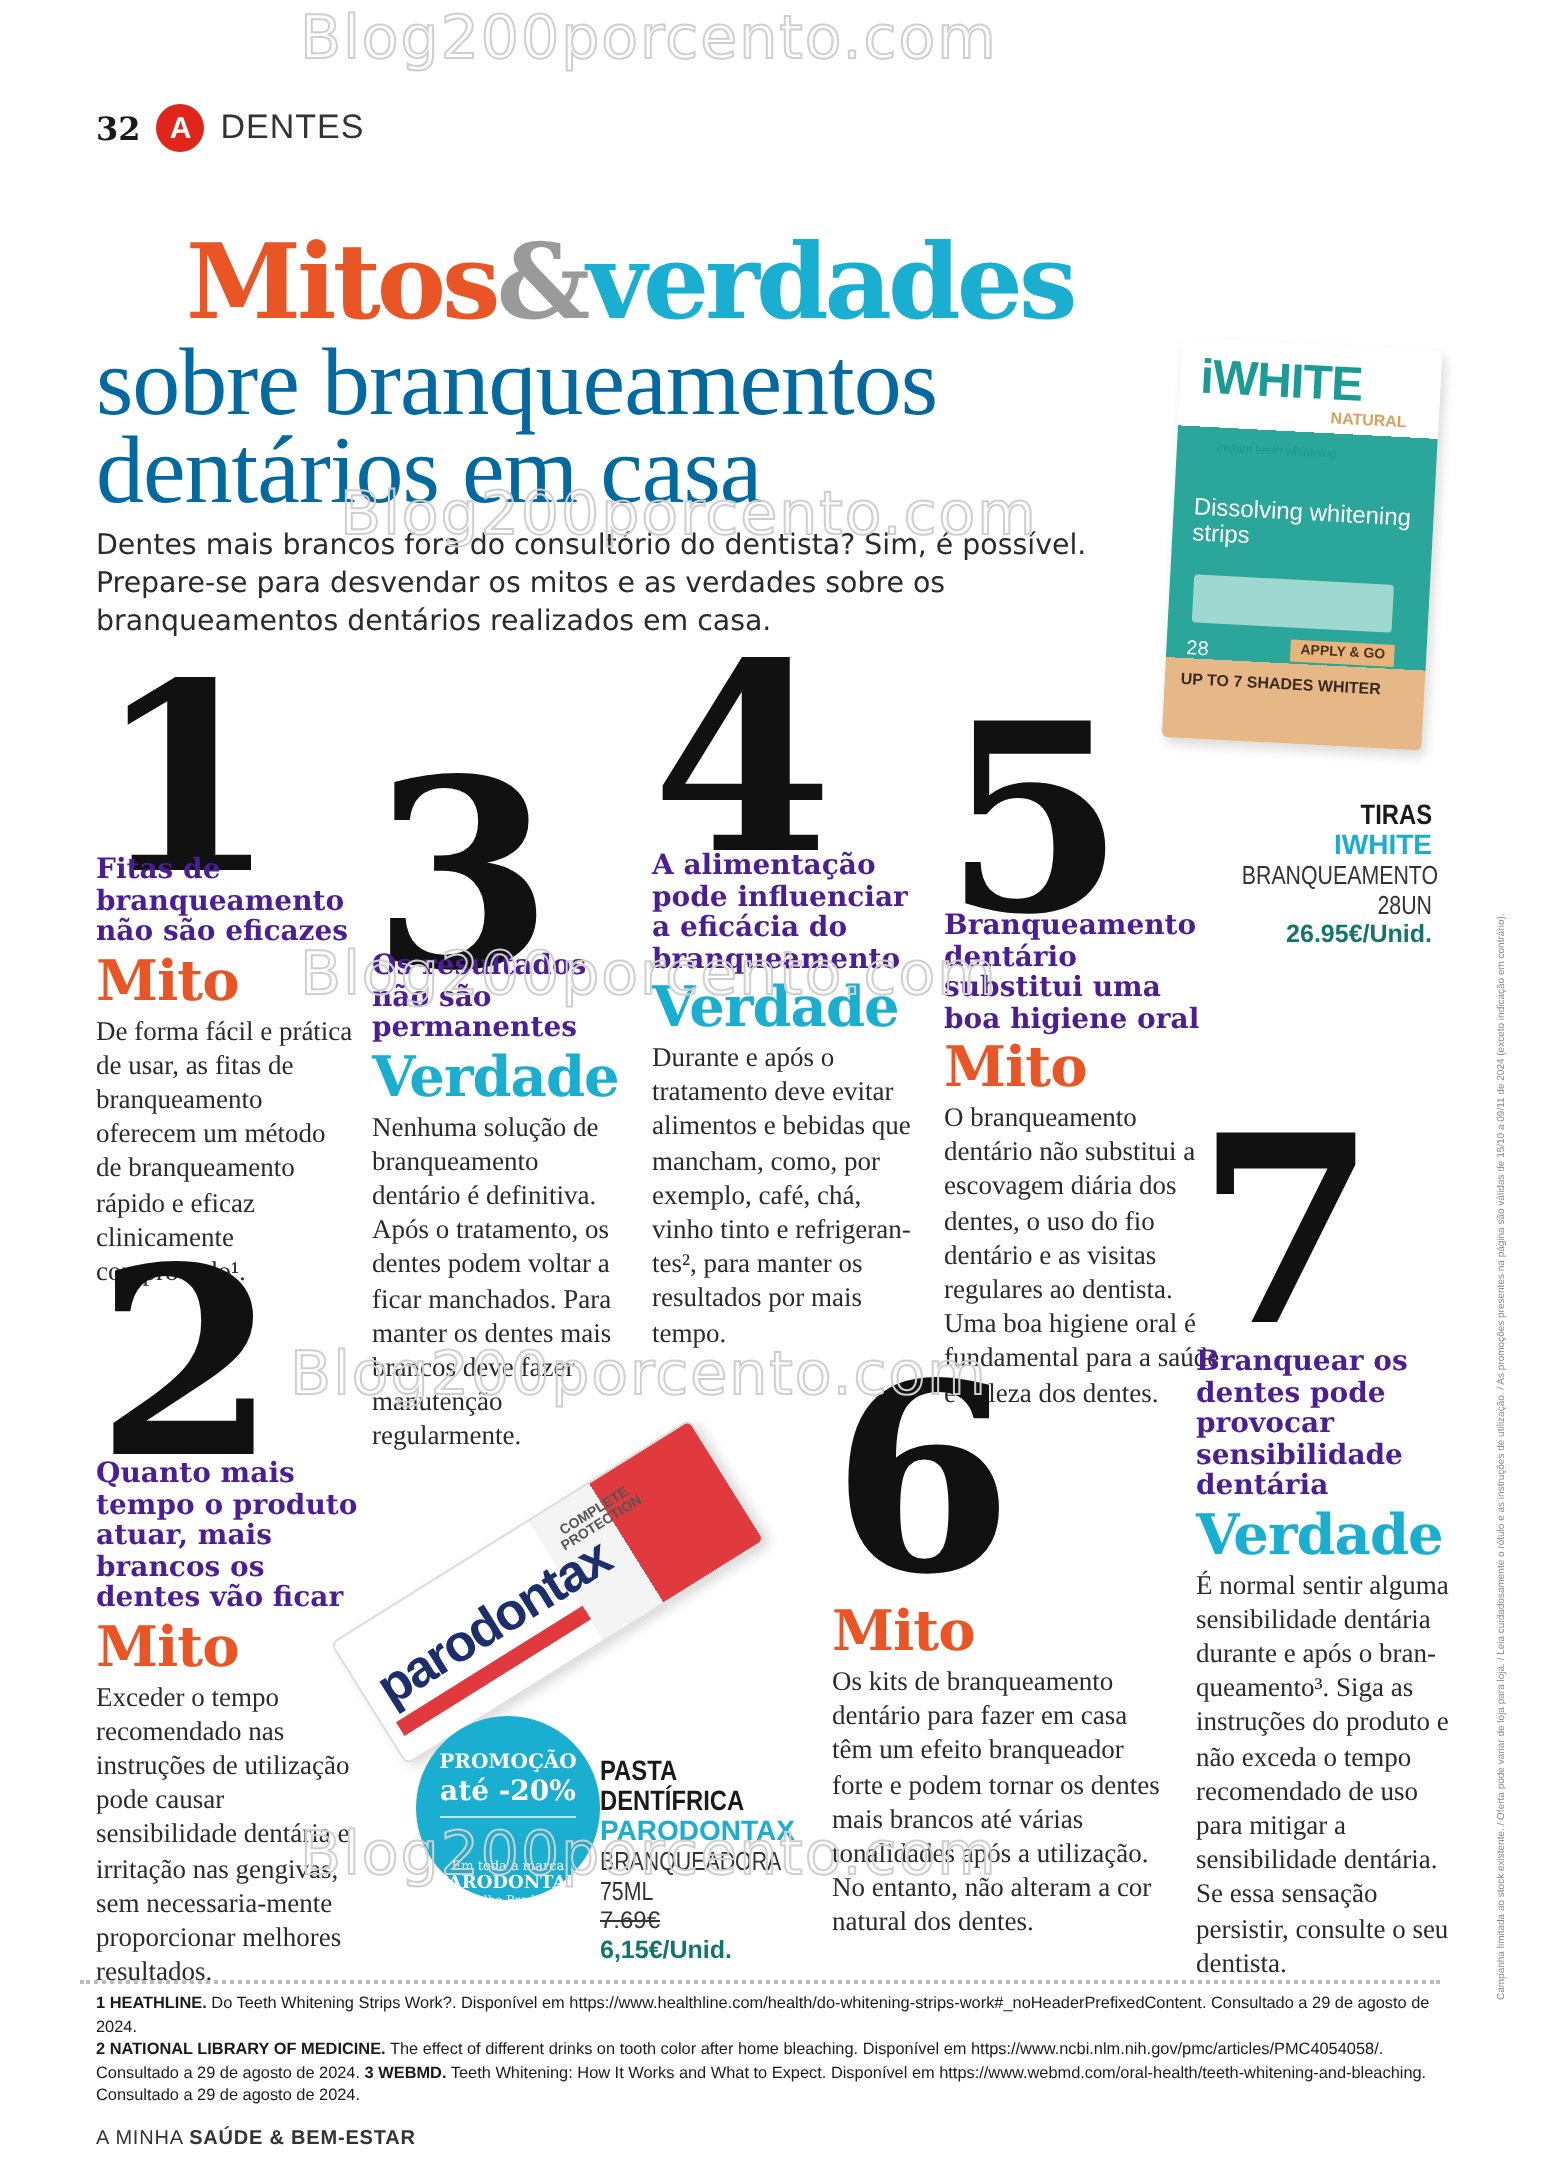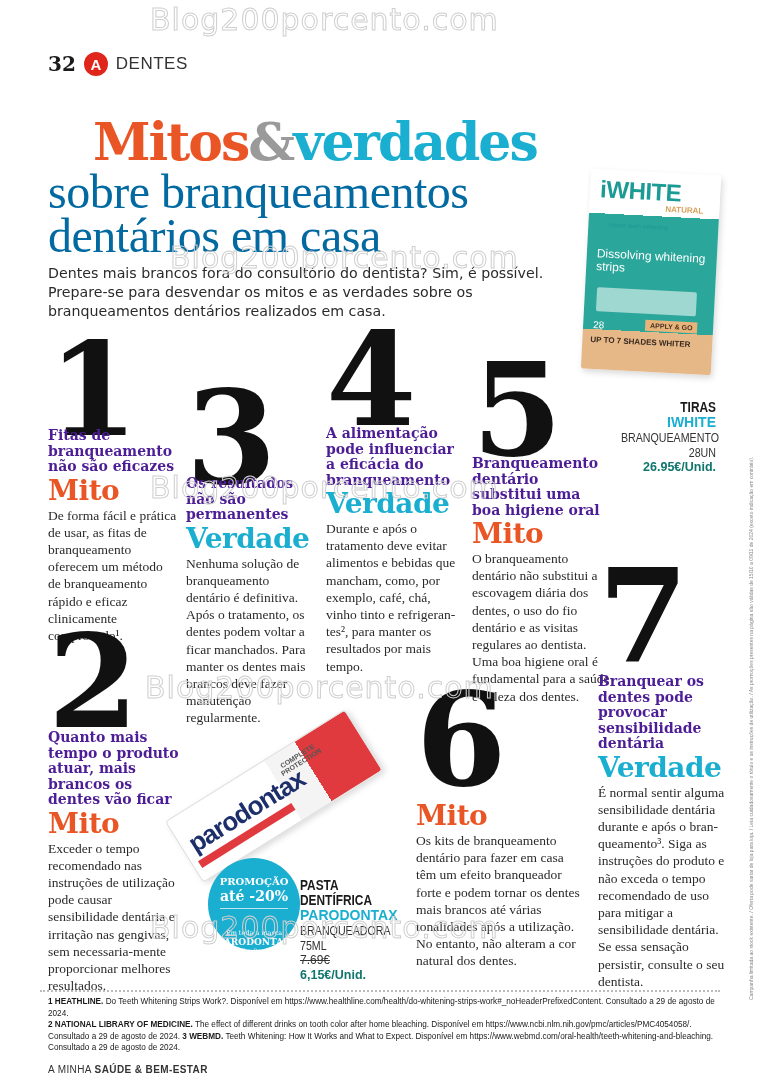--- a/index.html
+++ b/index.html
@@ -2,21 +2,21 @@
 <html><head>
 <meta charset="utf-8">
 <style>
   html, body { margin:0; padding:0; }
   body { width:784px; height:1080px; background:#ffffff; position:relative; overflow:hidden;
          font-family:"DejaVu Serif", serif; color:#1a1a1a; }
   .abs { position:absolute; }
   .watermark { color:transparent; -webkit-text-stroke:1px #cfcfcf; font-family:"DejaVu Sans", sans-serif;
                font-size:30px; letter-spacing:1px; white-space:nowrap; pointer-events:none; z-index:50; }
   .hdr { left:48px; top:52px; display:flex; align-items:center; gap:8px; }
-  .pagenum { font-family:"DejaVu Serif", serif; font-weight:bold; font-size:20px; }
+  .pagenum { font-family:"DejaVu Serif", serif; font-weight:bold; font-size:16px; }
   .logo { width:24px; height:24px; border-radius:50%; background:#e0251b; display:flex; align-items:center; justify-content:center;
           color:#fff; font-family:"Liberation Sans", sans-serif; font-weight:bold; font-size:15px; }
   .section { font-family:"Liberation Sans", sans-serif; font-size:17px; color:#333; letter-spacing:0.5px; }
   .title1 { left:48px; top:112px; font-family:"DejaVu Serif", serif; font-weight:bold; font-size:52px; letter-spacing:-2px; line-height:60px; white-space:nowrap; }
   .t-mitos { color:#ea5525;margin-left:45px; }
   .t-amp { color:#9a9a9a; }
   .t-verd { color:#1aaed0; }
   .title2 { left:48px; top:170px; font-family:"Liberation Serif", serif; font-size:48px; line-height:44px; color:#0369a1; white-space:pre-line; letter-spacing:-0.5px; }
   .intro { left:48px; top:264px; width:510px; font-family:"DejaVu Sans", sans-serif; font-size:14.2px; line-height:19px; color:#2a2a2a; }
   .bignum { font-family:"DejaVu Serif", serif; font-weight:bold; font-size:130px; line-height:120px; color:#111; }

